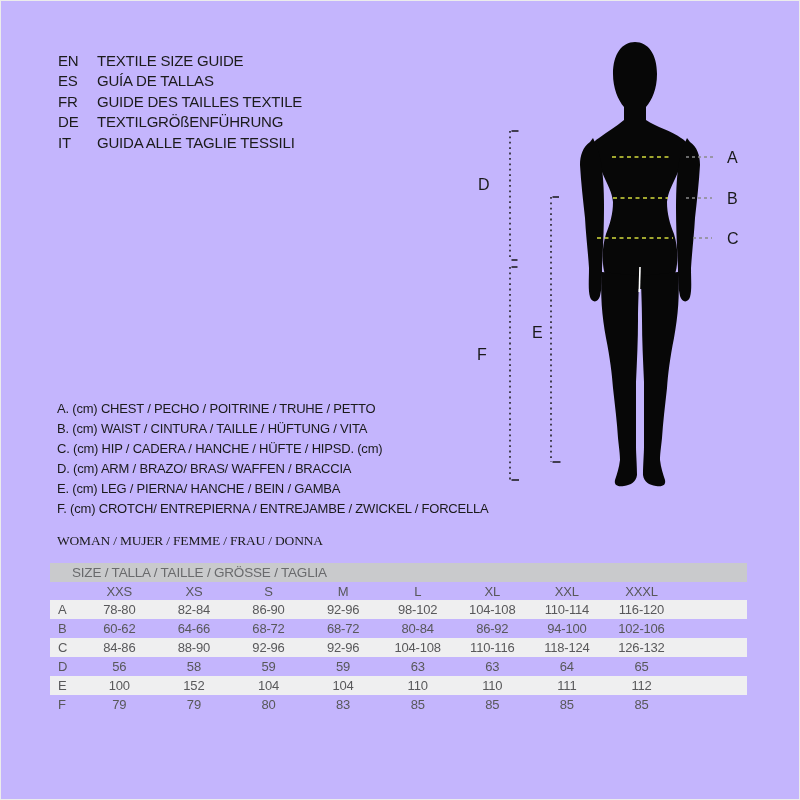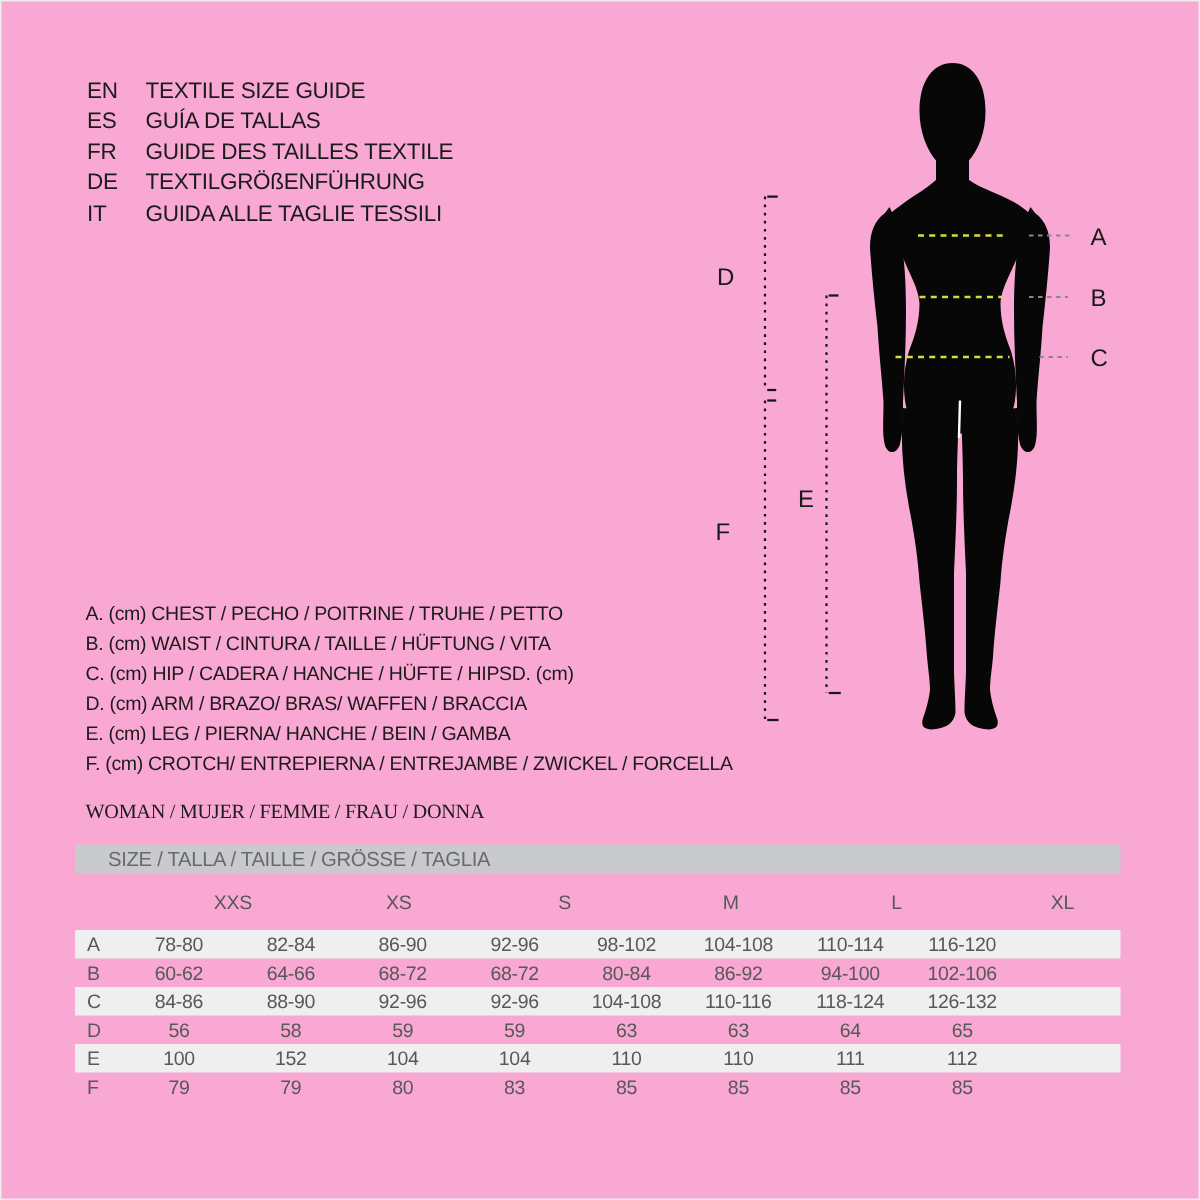--- a/index.html
+++ b/index.html
@@ -1,35 +1,35 @@
 <!DOCTYPE html>
 <html><head>
 <meta charset="utf-8">
 <style>
   html,body{margin:0;padding:0;background:#fff;}
   .page{
-    position:relative;width:800px;height:800px;background:#f9a8d4;overflow:hidden;
+    position:relative;width:800px;height:800px;background:#c4b5fd;overflow:hidden;
     font-family:"Liberation Sans","DejaVu Sans",sans-serif;
     box-shadow: inset 0 0 0 1px #ececec;
   }
   
   .hdr{position:absolute;left:58px;top:50px;color:#1b1b1b;}
   .hdr-row{display:flex;height:20.5px;align-items:center;font-size:15px;letter-spacing:-0.2px;}
   .hdr-code{width:39px;flex:0 0 39px;}
   .hdr-title{white-space:nowrap;}
   
   .legend{position:absolute;left:57px;top:398px;color:#1b1b1b;}
   .legend-line{height:20px;display:flex;align-items:center;font-size:13px;letter-spacing:-0.2px;white-space:nowrap;}
   
   .woman-title{position:absolute;left:57px;top:533px;font-size:13.5px;color:#1b1b1b;letter-spacing:-0.2px;font-family:Liberation Serif, serif;}
   
   .size-table{position:absolute;left:50px;top:563px;width:697px;color:#58585a;font-size:13px;letter-spacing:-0.2px;}
   .size-bar{height:19px;line-height:19px;background:#c9cacc;color:#696a6c;padding-left:22px;font-size:13.5px;}
   .trow{display:flex;height:19px;align-items:center;}
-  .trow.colhead{height:38px;gap:36px;}
+  .trow.colhead{height:18px;}
   .trow.alt{background:#efeff0;}
   .tlabel{flex:0 0 32px;padding-left:8px;box-sizing:border-box;}
   .tcell{flex:0 0 74.6px;text-align:center;}
   .tfill{flex:1 1 auto;}
   
   .figure{position:absolute;left:450px;top:30px;width:345px;height:470px;}
   .fig-label{font-size:16px;fill:#1a1a1a;font-family:"Liberation Sans","DejaVu Sans",sans-serif;}
 </style>
 </head>
 <body>

